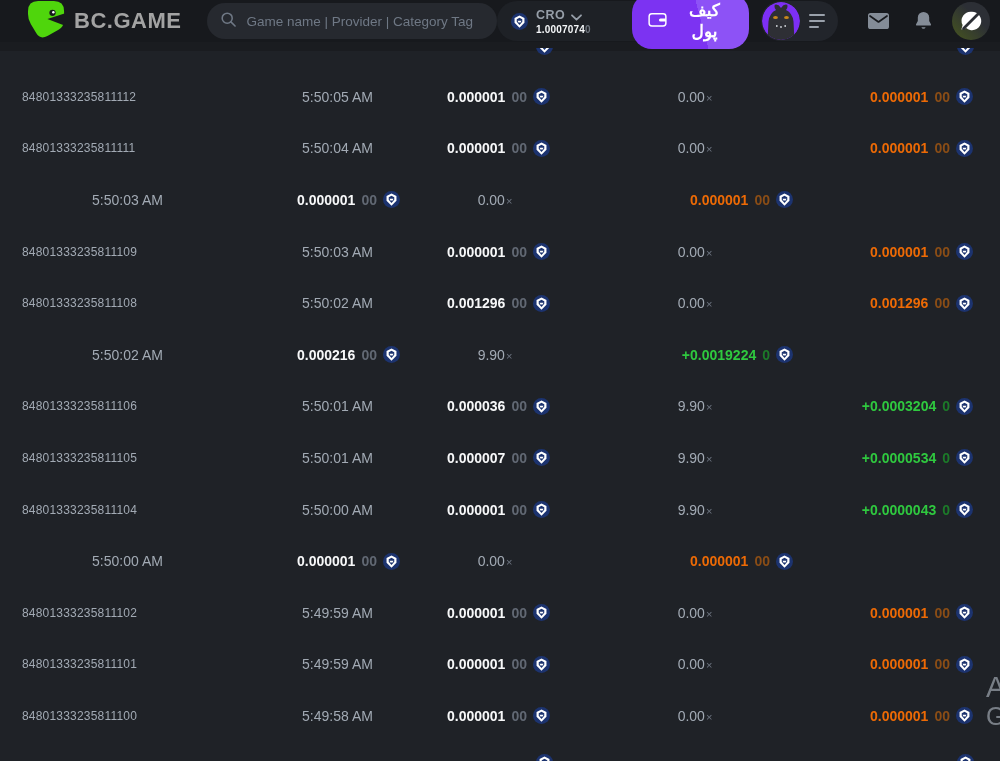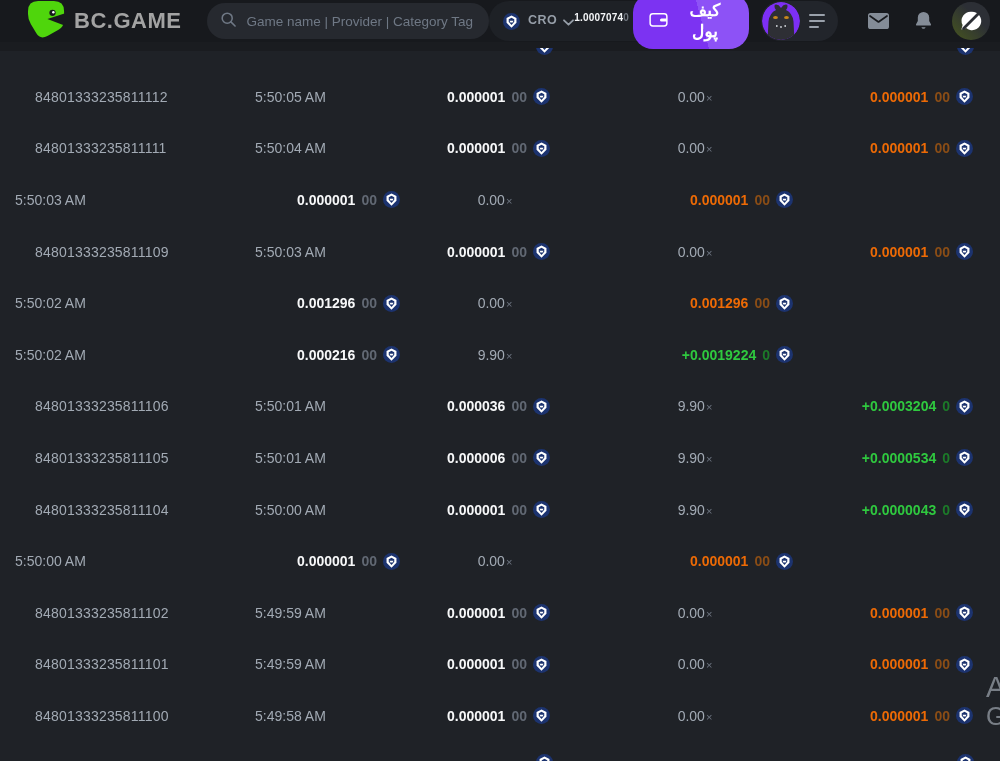--- a/index.html
+++ b/index.html
@@ -25,21 +25,21 @@
   .search-pill input {
     flex:1; background:transparent; border:none; outline:none;
     color:#cfd4da; font-size:13.5px; font-family:"Liberation Sans",sans-serif;
   }
   .search-pill input::placeholder { color:#6f7885; }
   .nav-right { margin-left:auto; display:flex; align-items:center; }
   .balance-group {
     display:flex; align-items:center; background:#1e2126;
     border-radius:21px; height:40px; padding-left:14px;
   }
-  .currency-block { display:flex; flex-direction:row; line-height:1.1; margin-left:8px; min-width:86px; }
+  .currency-block { display:flex; flex-direction:column; line-height:1.1; margin-left:8px; min-width:86px; }
   .currency-row { display:flex; align-items:center; gap:6px; cursor:pointer; }
   .currency-code { color:#969ea8; font-size:12.5px; font-weight:700; letter-spacing:0.5px; }
   .balance-row { font-size:10px; font-weight:700; color:#f4f6f8; letter-spacing:0.2px; }
   .balance-row .dim0 { color:#6f757e; }
   .wallet-btn {
     height:56px; min-width:110px; margin-left:10px; border:none; cursor:pointer;
     border-radius:20px; display:flex; align-items:center; justify-content:center; gap:9px;
     background:linear-gradient(75deg, var(--purple) 58%, #8d52f6 58%);
     color:#fff; font-size:17px; font-weight:700; font-family:"Liberation Sans",sans-serif;
     padding:0 16px;
@@ -59,22 +59,22 @@
   .bell-btn { margin-left:22px; }
   .chat-btn { margin-left:18px; margin-right:2px; border-radius:50%; }
   
   .main { position:absolute; top:42px; left:0; right:0; bottom:0; background:#1f2227; }
   .subnav-band { height:9px; background:#1a1c20; }
   .rows { padding-top:20px; }
   .bet-row {
     display:grid; grid-template-columns:240px 180px 150px 250px 180px;
     height:51.6px; align-items:center; cursor:pointer;
   }
-  .cell-id { padding-left:35px; color:#a2aab4; font-size:14px; letter-spacing:0.2px; }
-  .cell-time { padding-left:15px; color:#a2aab4; font-size:14px; }
+  .cell-id { padding-left:22px; color:#a2aab4; font-size:12px; letter-spacing:0.2px; }
+  .cell-time { padding-left:15px; color:#a2aab4; font-size:14px;text-align:center; }
   .cell-amount { display:flex; align-items:center; justify-content:flex-end; gap:6px; padding-right:20px; }
   .amt-main { color:#f7f8f9; font-weight:700; font-size:14px; }
   .amt-dim { color:#616873; font-weight:700; font-size:14px; }
   .cell-mult { text-align:center; color:#a2aab4; font-size:14px; }
   .mult-x { font-size:11px; color:#6e7683; margin-left:1px; }
   .cell-payout { display:flex; align-items:center; justify-content:flex-end; gap:6px; padding-right:27px; }
   .pay-main, .pay-dim { font-weight:700; font-size:14px; }
   .bet-row.loss .pay-main { color:var(--orange); }
   .bet-row.loss .pay-dim  { color:var(--orange-dim); }
   .bet-row.win  .pay-main { color:var(--green); }
@@ -309,20 +309,21 @@
         <svg class="coin" width="17" height="17" viewBox="0 0 24 24">
           <circle cx="12" cy="12" r="12" fill="#1c336f"></circle>
           <path fill="#ffffff" fill-rule="evenodd" d="M12 3.4 L19 7.2 V13.7 L12 20.8 L5 13.7 V7.2 Z M12 6.6 L8.1 8.8 V12.5 L12 17 L15.9 12.5 V8.8 Z"></path>
           <path fill="#ffffff" d="M9.3 10.9 h5.4 l-1.1 2.4 h-3.2 Z"></path>
         </svg>
       </span>
     </div>
   </div>
 
   <div class="bet-row loss">
+    <div class="cell-id">84801333235811108</div>
     <div class="cell-time">5:50:02 AM</div>
     <div class="cell-amount">
       <span class="amt-main">0.001296</span>
           <span class="amt-dim">00</span>
       <span>
         <svg class="coin" width="17" height="17" viewBox="0 0 24 24">
           <circle cx="12" cy="12" r="12" fill="#1c336f"></circle>
           <path fill="#ffffff" fill-rule="evenodd" d="M12 3.4 L19 7.2 V13.7 L12 20.8 L5 13.7 V7.2 Z M12 6.6 L8.1 8.8 V12.5 L12 17 L15.9 12.5 V8.8 Z"></path>
           <path fill="#ffffff" d="M9.3 10.9 h5.4 l-1.1 2.4 h-3.2 Z"></path>
         </svg>
@@ -394,21 +395,21 @@
           <path fill="#ffffff" d="M9.3 10.9 h5.4 l-1.1 2.4 h-3.2 Z"></path>
         </svg>
       </span>
     </div>
   </div>
 
   <div class="bet-row win">
     <div class="cell-id">84801333235811105</div>
     <div class="cell-time">5:50:01 AM</div>
     <div class="cell-amount">
-      <span class="amt-main">0.000006</span>
+      <span class="amt-main">0.000007</span>
           <span class="amt-dim">00</span>
       <span>
         <svg class="coin" width="17" height="17" viewBox="0 0 24 24">
           <circle cx="12" cy="12" r="12" fill="#1c336f"></circle>
           <path fill="#ffffff" fill-rule="evenodd" d="M12 3.4 L19 7.2 V13.7 L12 20.8 L5 13.7 V7.2 Z M12 6.6 L8.1 8.8 V12.5 L12 17 L15.9 12.5 V8.8 Z"></path>
           <path fill="#ffffff" d="M9.3 10.9 h5.4 l-1.1 2.4 h-3.2 Z"></path>
         </svg>
       </span>
     </div>
     <div class="cell-mult"><span>9.90</span><span class="mult-x">×</span></div>

